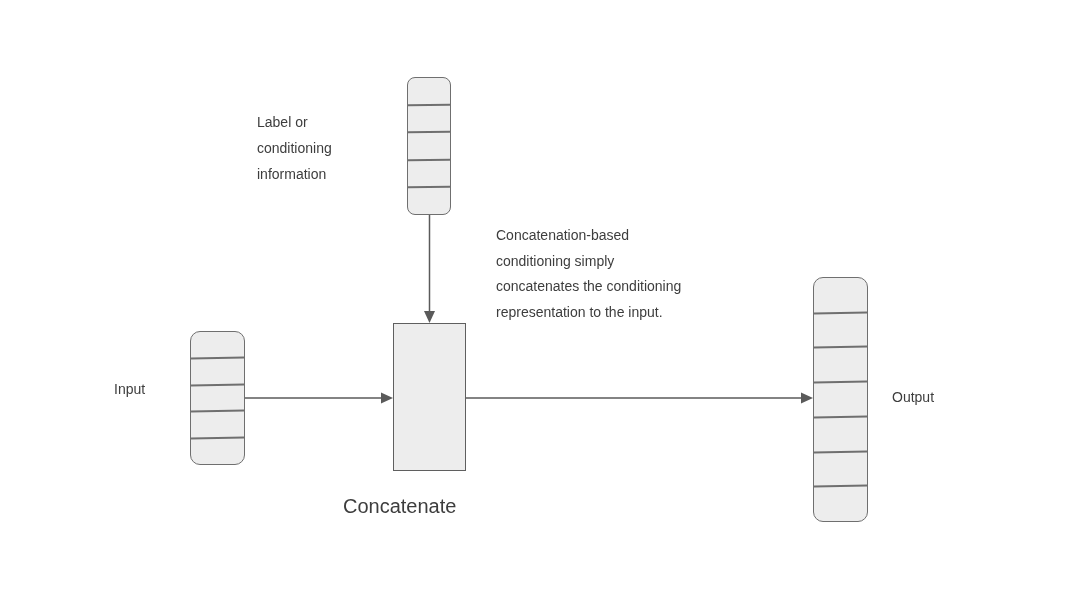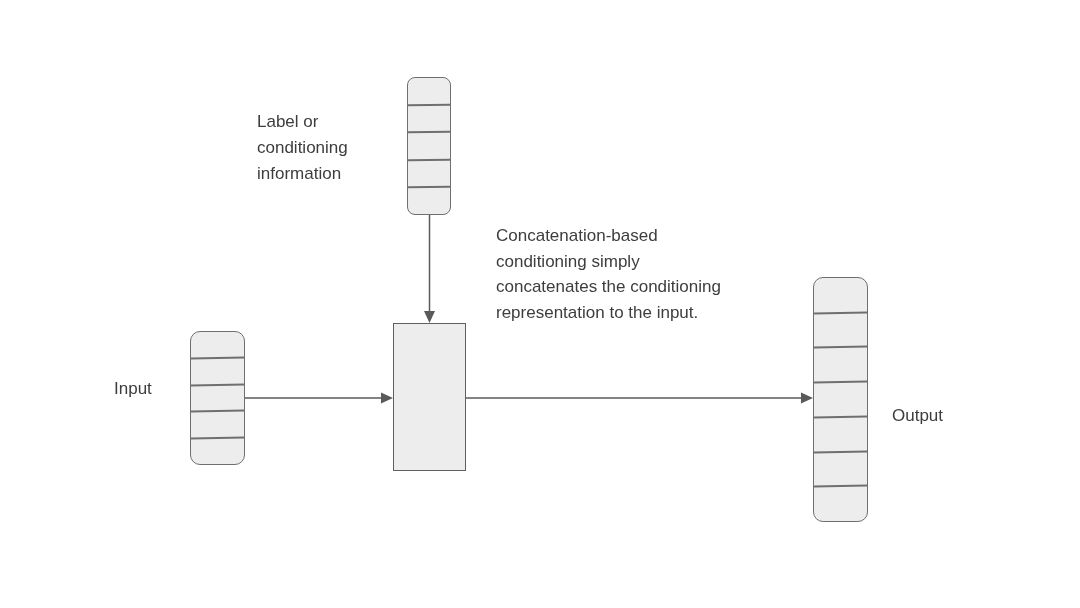--- a/index.html
+++ b/index.html
@@ -9,24 +9,24 @@
     --box-stroke:#5f5f5f;
     --arrow:#5a5a5a;
     --text:#3d3d3d;
   }
   *{margin:0;padding:0;box-sizing:border-box;}
   html,body{width:1080px;height:608px;background:var(--background);overflow:hidden;}
   body{font-family:"Liberation Sans", sans-serif;color:var(--text);}
   .canvas{position:relative;width:1080px;height:608px;background:var(--background);}
 
   
-  .label{position:absolute;font-size:17px;line-height:26px;color:var(--text);white-space:pre-line;}
+  .label{position:absolute;font-size:14px;line-height:26px;color:var(--text);white-space:pre-line;}
   .label-conditioning{left:257px;top:109px;}
   .label-input{left:114px;top:376px;}
-  .label-output{left:892px;top:384px;margin-top:19px;}
+  .label-output{left:892px;top:384px;}
   .label-concatenate{left:343px;top:493px;font-size:20px;}
   .label-annotation{left:496px;top:223px;line-height:25.5px;}
 
   
   .vector{position:absolute;display:flex;flex-direction:column;
     background:var(--cell-fill);border:1.5px solid var(--stroke);
     border-radius:10px;overflow:hidden;}
   .vector-conditioning{left:407px;top:77px;width:44px;height:138px;border-radius:8px;}
   .vector-input{left:190px;top:331px;width:55px;height:134px;}
   .vector-output{left:813px;top:277px;width:55px;height:245px;}
@@ -120,19 +120,20 @@
   </svg>
 
   <div class="label label-conditioning">Label or
 conditioning
 information</div>
 
   <div class="label label-input">Input</div>
 
   <div class="label label-output">Output</div>
 
+  <div class="label label-concatenate">Concatenate</div>
 
   <div class="label label-annotation">Concatenation-based
 conditioning simply
 concatenates the conditioning
 representation to the input.</div>
 
 </div>
 
 </body></html>

